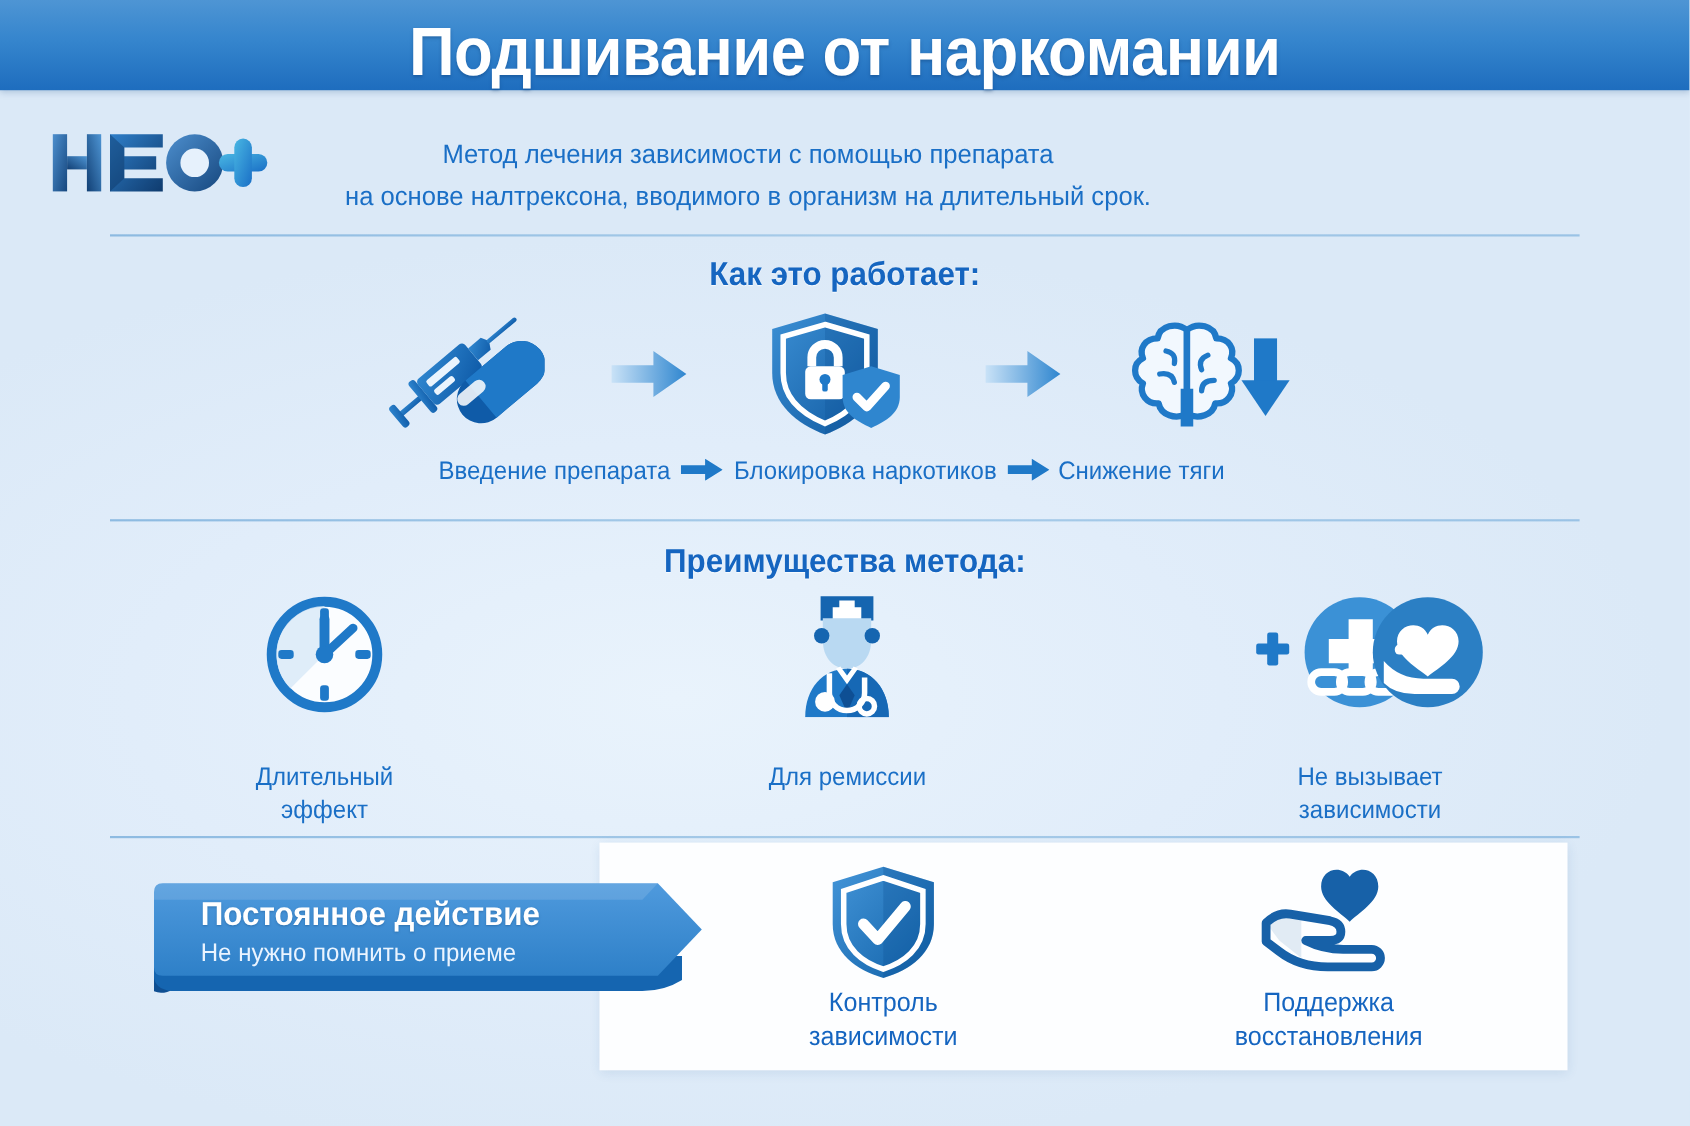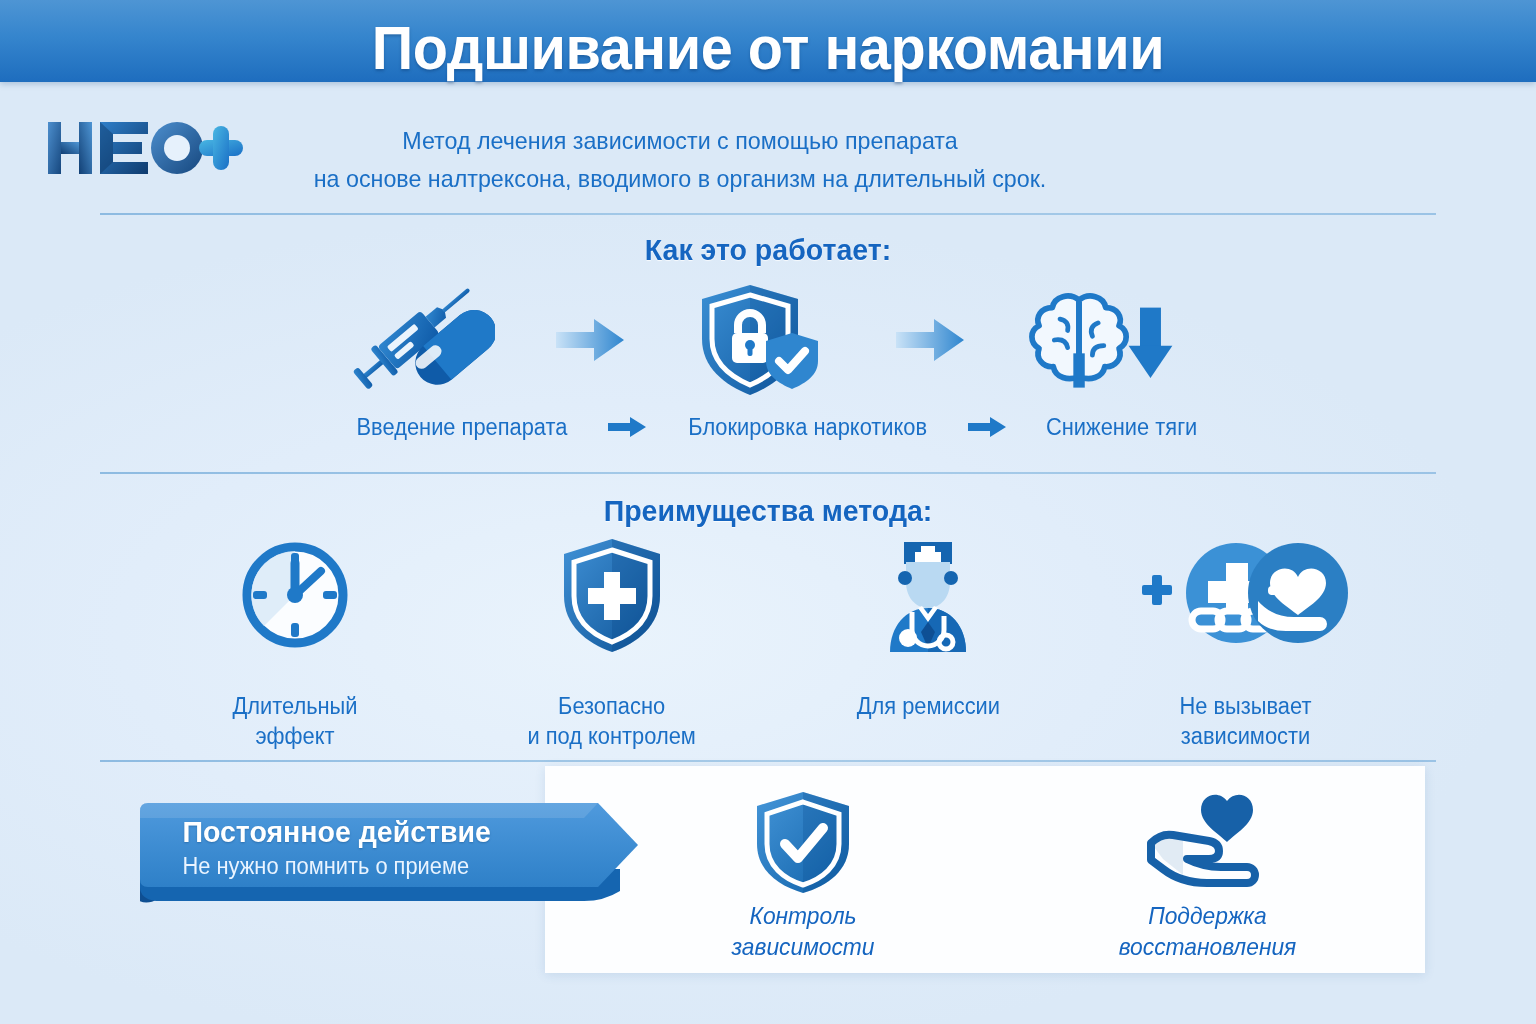--- a/index.html
+++ b/index.html
@@ -62,21 +62,21 @@
   .sec-title.s2{top:494px;}
   
   .flow{
     position:absolute;left:340px;top:280px;width:840px;height:120px;
     display:flex;align-items:center;justify-content:space-between;
   }
   .flow-icon{width:160px;height:120px;display:flex;align-items:center;justify-content:center;}
   .flow-arrow{width:80px;height:60px;display:flex;align-items:center;justify-content:center;}
   .flow-labels{
     position:absolute;left:330px;top:410px;width:850px;height:34px;
-    display:flex;align-items:center;justify-content:space-between;margin-left:21px;
+    display:flex;align-items:center;justify-content:center;
   }
   .flow-label{
     color:#1a6fc6;font-size:23px;white-space:nowrap;
     font-family:"Liberation Sans Narrow","Liberation Sans",sans-serif;
     transform:scaleX(.95);
   }
   .lbl-arrow{width:46px;display:flex;align-items:center;justify-content:center;}
   
   .benefits{
     position:absolute;left:190px;top:536px;width:1160px;height:210px;
@@ -90,21 +90,21 @@
     transform:scaleX(.95);
   }
   
   .white-panel{
     position:absolute;left:545px;top:766px;width:880px;height:207px;
     background:#fdfeff;
     box-shadow:0 2px 10px rgba(30,90,150,.12);
   }
   .bottom-items{
     position:absolute;left:600px;top:782px;width:810px;height:180px;
-    display:flex;align-items:flex-end;justify-content:space-around;font-style:italic;
+    display:flex;align-items:center;justify-content:space-around;
   }
   .bitem{width:250px;display:flex;flex-direction:column;align-items:center;}
   .bitem .bico{height:104px;display:flex;align-items:center;justify-content:center;}
   .bitem .blbl{
     margin-top:6px;text-align:center;color:#1565c0;font-size:24px;line-height:31px;font-weight:500;
     font-family:"Liberation Sans Narrow","Liberation Sans",sans-serif;
     transform:scaleX(.95);
   }
   .ribbon{
     position:absolute;left:140px;top:797px;width:540px;height:92px;
@@ -319,40 +319,20 @@
           <line x1="56" y1="56" x2="56" y2="24" stroke="#1f79c8" stroke-width="9" stroke-linecap="round"></line>
           <line x1="56" y1="56" x2="82" y2="32" stroke="#1f79c8" stroke-width="8" stroke-linecap="round"></line>
           <circle cx="56" cy="56" r="8" fill="#1f79c8"></circle>
         </svg>
       </div>
       <div class="blbl">
         <span>Длительный эффект</span>
       </div>
     </div>
 
-    <div class="benefit">
-      <div class="bico">
-        <svg width="104" height="118" viewBox="0 0 104 118">
-          <defs>
-            <linearGradient id="shg2" x1="0" y1="0" x2="1" y2="1">
-              <stop offset="0" stop-color="#4091d6"></stop>
-                <stop offset="1" stop-color="#0e5396"></stop>
-            </linearGradient>
-          </defs>
-          <path d="M52 3 L100 18 V60 C100 89 78 107 52 116 C26 107 4 89 4 60 V18 Z" fill="url(#shg2)"></path>
-          <path d="M52 3 L100 18 V60 C100 89 78 107 52 116 Z" fill="#0a4a8c" opacity=".3"></path>
-          <path d="M52 14 L90 26 V60 C90 84 73 98 52 106 C31 98 14 84 14 60 V26 Z" fill="none" stroke="#ffffff" stroke-width="5"></path>
-          <path d="M44 36 h16 v16 h16 v16 h-16 v16 h-16 v-16 h-16 v-16 h16 z" fill="#ffffff"></path>
-        </svg>
-      </div>
-      <div class="blbl">
-        <div>Безопасно</div>
-        <div>и под контролем</div>
-      </div>
-    </div>
 
     <div class="benefit">
       <div class="bico">
         <svg width="108" height="114" viewBox="0 0 108 114">
 
           <path d="M30 4 h48 v22 h-48 z" fill="#1565b0"></path>
           <path d="M47 8 h14 v6 h6 v14 h-6 v6 h-14 v-6 h-6 v-14 h6 z" fill="#ffffff"></path>
 
           <path d="M32 24 h44 v20 c0 16 -10 26 -22 26 s-22 -10 -22 -26 z" fill="#b9d9f2"></path>
           <circle cx="31" cy="40" r="7" fill="#1565b0"></circle>

